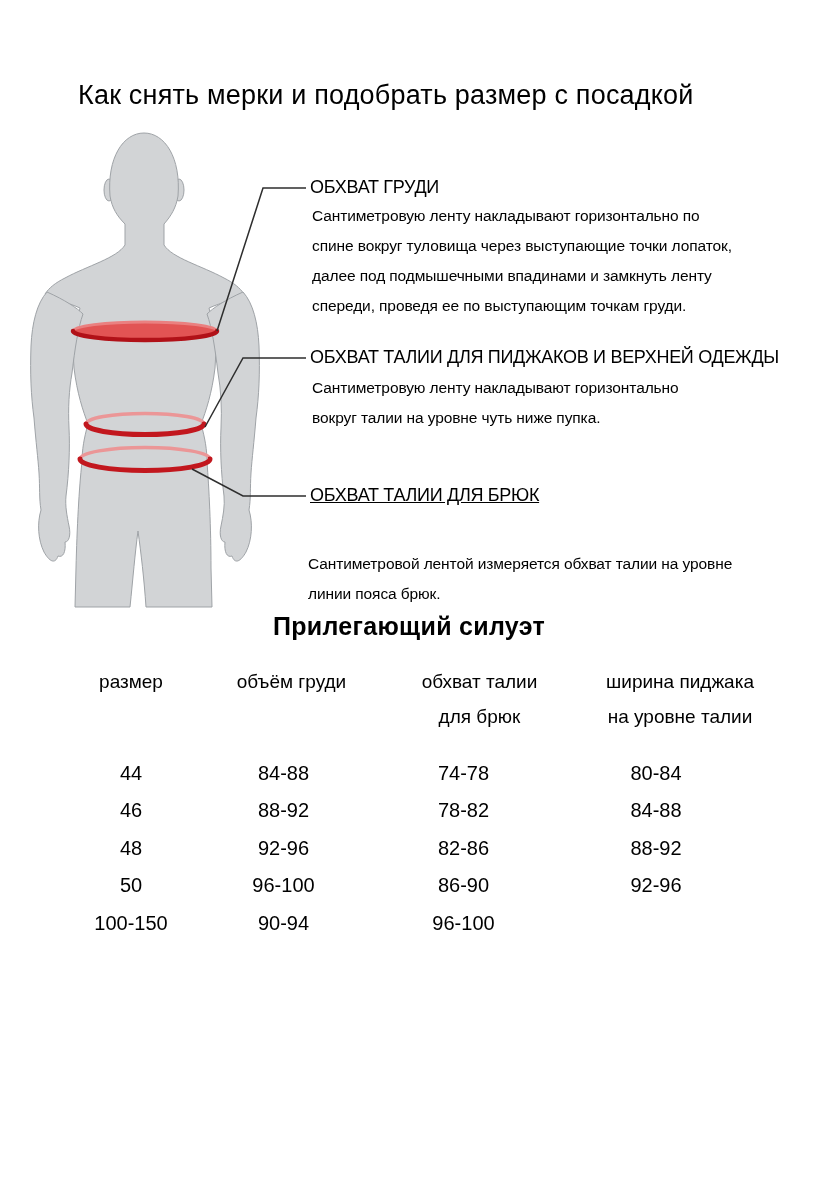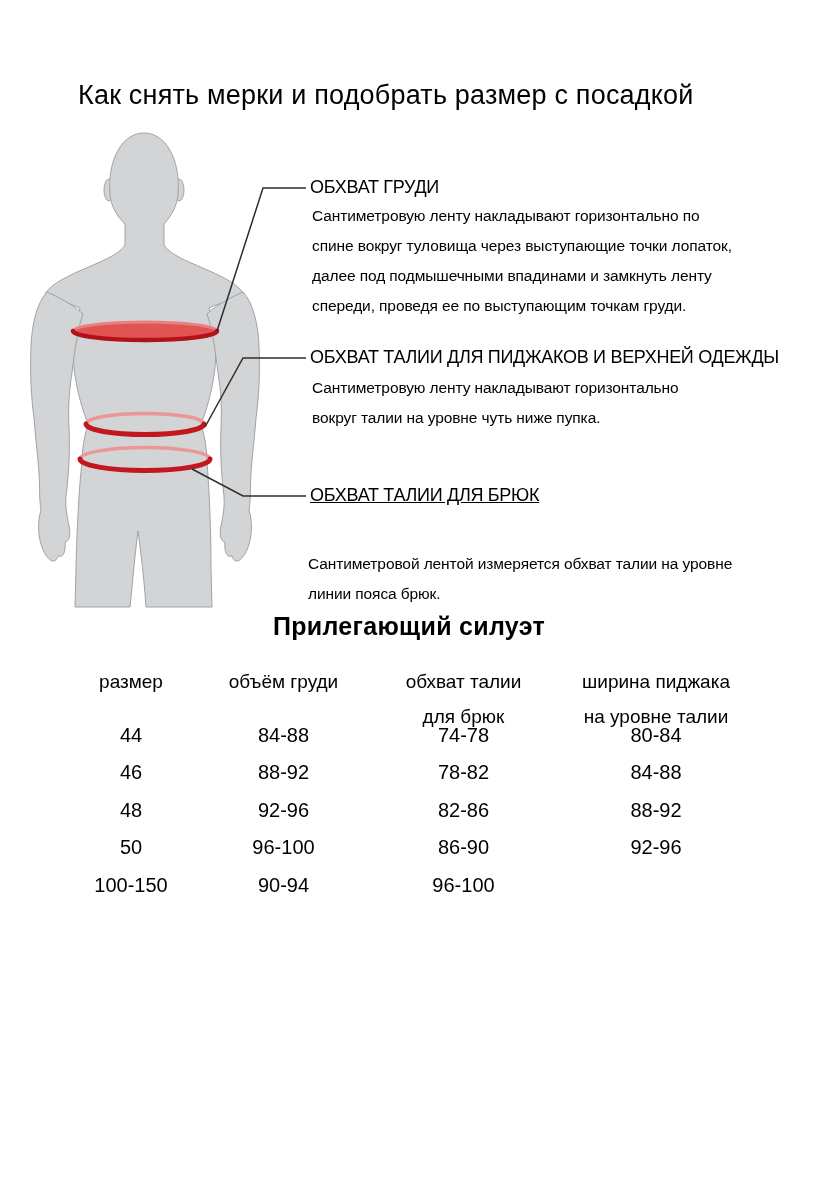--- a/index.html
+++ b/index.html
@@ -38,26 +38,26 @@
   .lbl-3 { left: 310px; top: 485px; text-decoration: underline; }
   .desc-3 { left: 308px; top: 509px; width: 480px; margin-top: 40px; }
 
   .section-title {
     position: absolute; left: 69px; top: 612px; width: 680px;
     text-align: center; font-size: 25px; font-weight: 700; letter-spacing: 0.3px;
   }
 
   .size-table { position: absolute; left: 66px; width: 690px; }
   .tbl-head { top: 664px; }
-  .tbl-body { top: 717px; }
+  .tbl-body { top: 755px; }
   .trow {
     display: grid;
     grid-template-columns: 130px 175px 185px 200px;
   }
-  .tbl-head .trow { height: 35px; line-height: 35px; }
+  .tbl-head .trow { height: 35px; line-height: 35px; gap: 8px; }
   .tbl-body .trow { height: 37.4px; line-height: 37.4px; }
   .tcell { text-align: center; }
   .tbl-head .tcell { font-size: 19px; }
   .tbl-body .tcell { font-size: 20px; }
 </style>
 </head>
 <body>
 
 <h1 class="page-title">Как снять мерки и подобрать размер с посадкой</h1>
 

